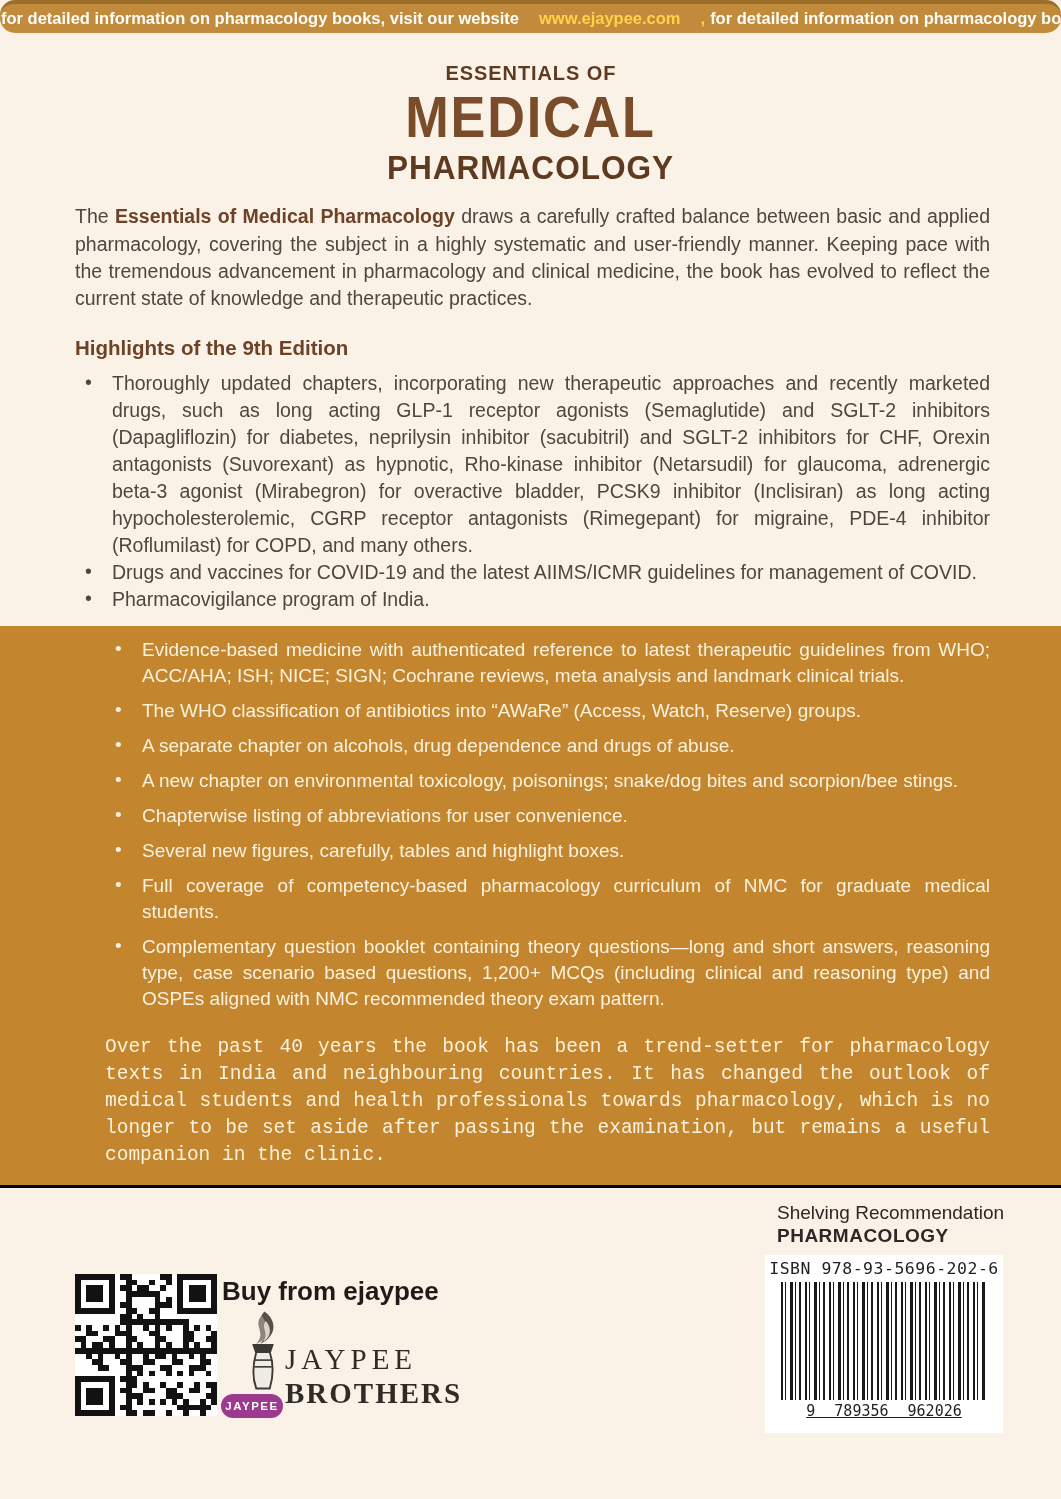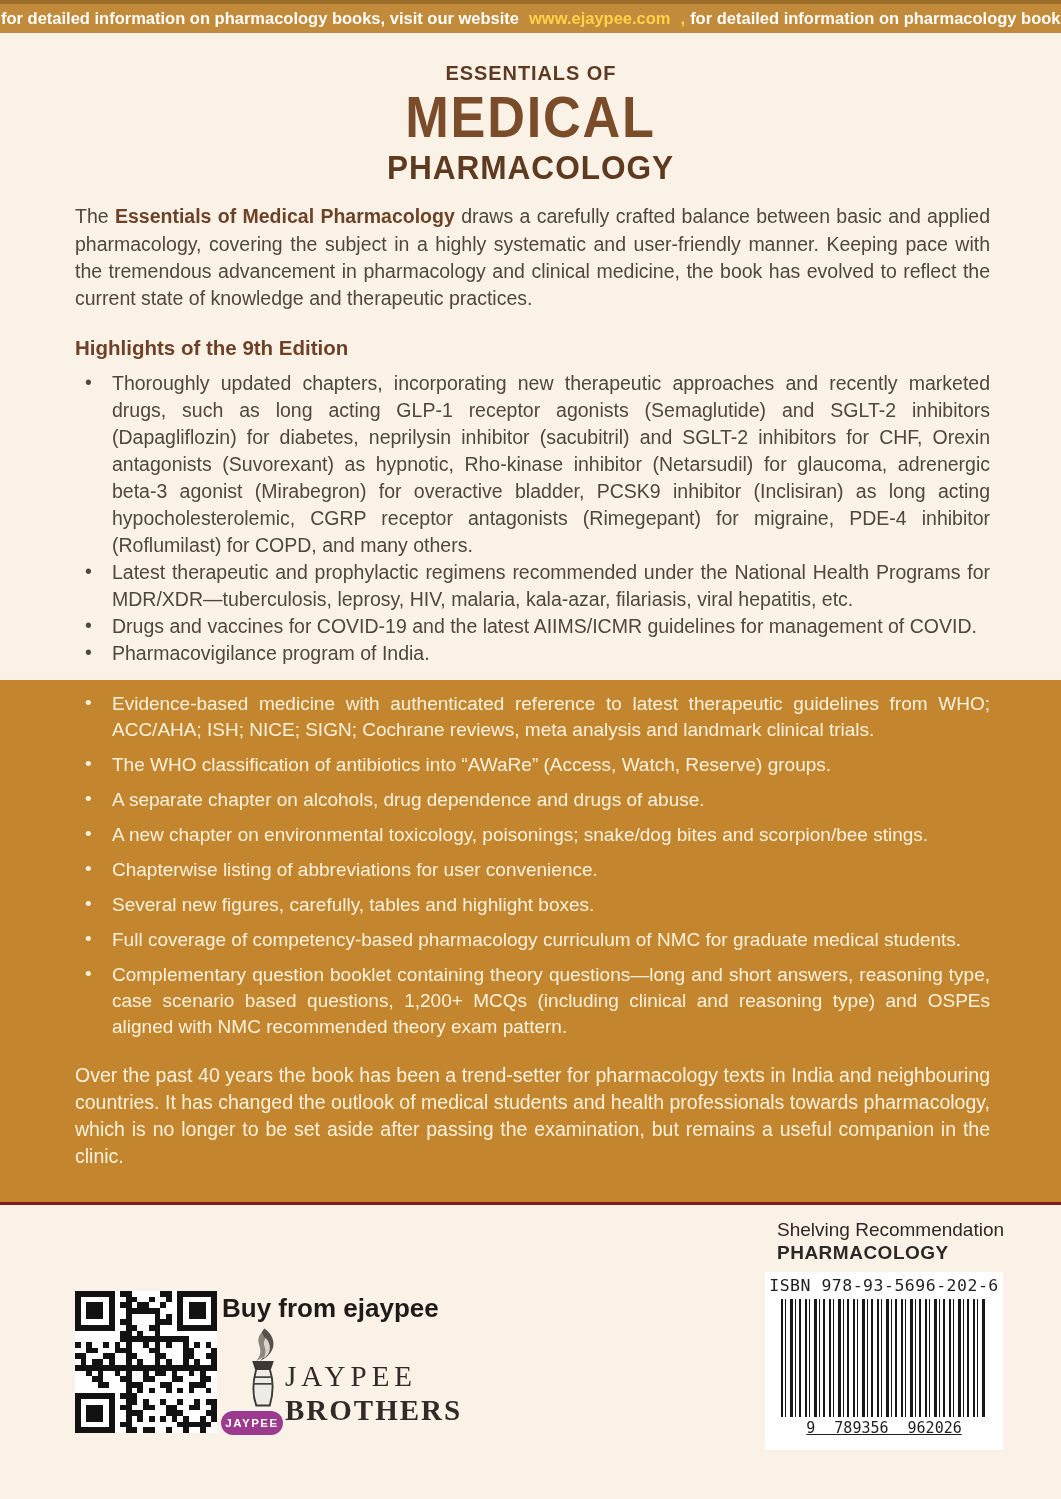--- a/index.html
+++ b/index.html
@@ -11,23 +11,23 @@
   html,body{margin:0;padding:0;background:#e9e2d8;}
   .page{
     position:relative;width:1061px;height:1499px;margin:0 auto;
     background:var(--page_bg);overflow:hidden;
     font-family:"Liberation Sans",sans-serif;color:var(--text_brown);
   }
   
   .banner{
     height:33px;background:var(--banner_bg);border-top:4px solid #9d6e2a;
     display:flex;align-items:center;white-space:nowrap;overflow:hidden;
-    color:#fdfdfa;font-size:16.5px;font-weight:700;padding-left:1px;
-  }
-  .banner .gold{color:var(--gold);margin-left:10px;}
+    color:#fdfdfa;font-size:16.5px;font-weight:700;padding-left:1px;border-radius:15px;
+  }
+  .banner .gold{color:var(--gold);margin-left:20px;}
   .banner .msg2{margin-left:5px;}
   
   .title-block{text-align:center;color:var(--title_brown);}
   .kicker{
     margin-top:28px;font-size:21px;font-weight:700;letter-spacing:1px;color:#5e3a20;
     display:inline-block;transform:scaleX(.95);
   }
   .t-main{
     font-size:58px;font-weight:700;line-height:1.02;letter-spacing:2px;color:#7a4c2a;
     display:block;transform:scaleX(.9);margin-top:2px;
@@ -42,25 +42,25 @@
   .intro .bold-title{font-weight:700;color:var(--accent_brown);}
   .hl-heading{margin:22px 0 0;font-size:20.5px;line-height:26px;font-weight:700;color:var(--accent_brown);}
   ul.hl-list{list-style:none;margin:9px 0 0;padding:0;}
   ul.hl-list li{
     position:relative;padding-left:37px;
     font-size:19.5px;line-height:27px;text-align:justify;
   }
   ul.hl-list li::before{content:"\2022";position:absolute;left:10px;top:-1px;}
   
   .band{
-    margin-top:13px;background:var(--band_bg);border-bottom:3px solid #7f1d1d;
-    padding:2px 71px 16px 75px;color:var(--band_text);
+    margin-top:13px;background:var(--band_bg);border-bottom:3px solid #000000;
+    padding:2px 71px 16px 105px;color:var(--band_text);
   }
   .band ul.hl-list li{font-size:19px;line-height:26px;margin-top:9px;color:var(--band_text);}
-  .closing{margin:22px 0 16px;font-size:19.5px;line-height:27px;text-align:justify;}
+  .closing{margin:22px 0 0;font-size:19.5px;line-height:27px;text-align:justify;font-family:Liberation Mono, monospace;}
   
   .footer{position:relative;height:300px;}
   .shelving{position:absolute;left:777px;top:13px;color:#2b2825;font-size:19px;line-height:23px;}
   .shelving .value{font-weight:700;letter-spacing:.5px;}
   .barcode-panel{
     position:absolute;left:765px;top:67px;width:238px;height:178px;background:#fff;
     padding-top:4px;
   }
   .isbn{font-family:"DejaVu Sans Mono",monospace;font-size:16.5px;letter-spacing:.5px;color:#1f1f1f;text-align:center;}
   .bars{
@@ -102,21 +102,20 @@
     <span class="t-sub">PHARMACOLOGY</span>
   </div>
 
   <div class="section-light">
     <p class="intro"><span>The </span><span class="bold-title">Essentials of Medical Pharmacology</span><span> draws a carefully crafted balance between basic and applied pharmacology, covering the subject in a highly systematic and user-friendly manner. Keeping pace with the tremendous advancement in pharmacology and clinical medicine, the book has evolved to reflect the current state of knowledge and therapeutic practices.</span></p>
 
     <h2 class="hl-heading">Highlights of the 9th Edition</h2>
 
     <ul class="hl-list">
       <li>Thoroughly updated chapters, incorporating new therapeutic approaches and recently marketed drugs, such as long acting GLP-1 receptor agonists (Semaglutide) and SGLT-2 inhibitors (Dapagliflozin) for diabetes, neprilysin inhibitor (sacubitril) and SGLT-2 inhibitors for CHF, Orexin antagonists (Suvorexant) as hypnotic, Rho-kinase inhibitor (Netarsudil) for glaucoma, adrenergic beta-3 agonist (Mirabegron) for overactive bladder, PCSK9 inhibitor (Inclisiran) as long acting hypocholesterolemic, CGRP receptor antagonists (Rimegepant) for migraine, PDE-4 inhibitor (Roflumilast) for COPD, and many others.</li>
-      <li>Latest therapeutic and prophylactic regimens recommended under the National Health Programs for MDR/XDR—tuberculosis, leprosy, HIV, malaria, kala-azar, filariasis, viral hepatitis, etc.</li>
       <li>Drugs and vaccines for COVID-19 and the latest AIIMS/ICMR guidelines for management of COVID.</li>
       <li>Pharmacovigilance program of India.</li>
     </ul>
   </div>
 
   <div class="band">
     <ul class="hl-list">
       <li>Evidence-based medicine with authenticated reference to latest therapeutic guidelines from WHO; ACC/AHA; ISH; NICE; SIGN; Cochrane reviews, meta analysis and landmark clinical trials.</li>
       <li>The WHO classification of antibiotics into “AWaRe” (Access, Watch, Reserve) groups.</li>
       <li>A separate chapter on alcohols, drug dependence and drugs of abuse.</li>

